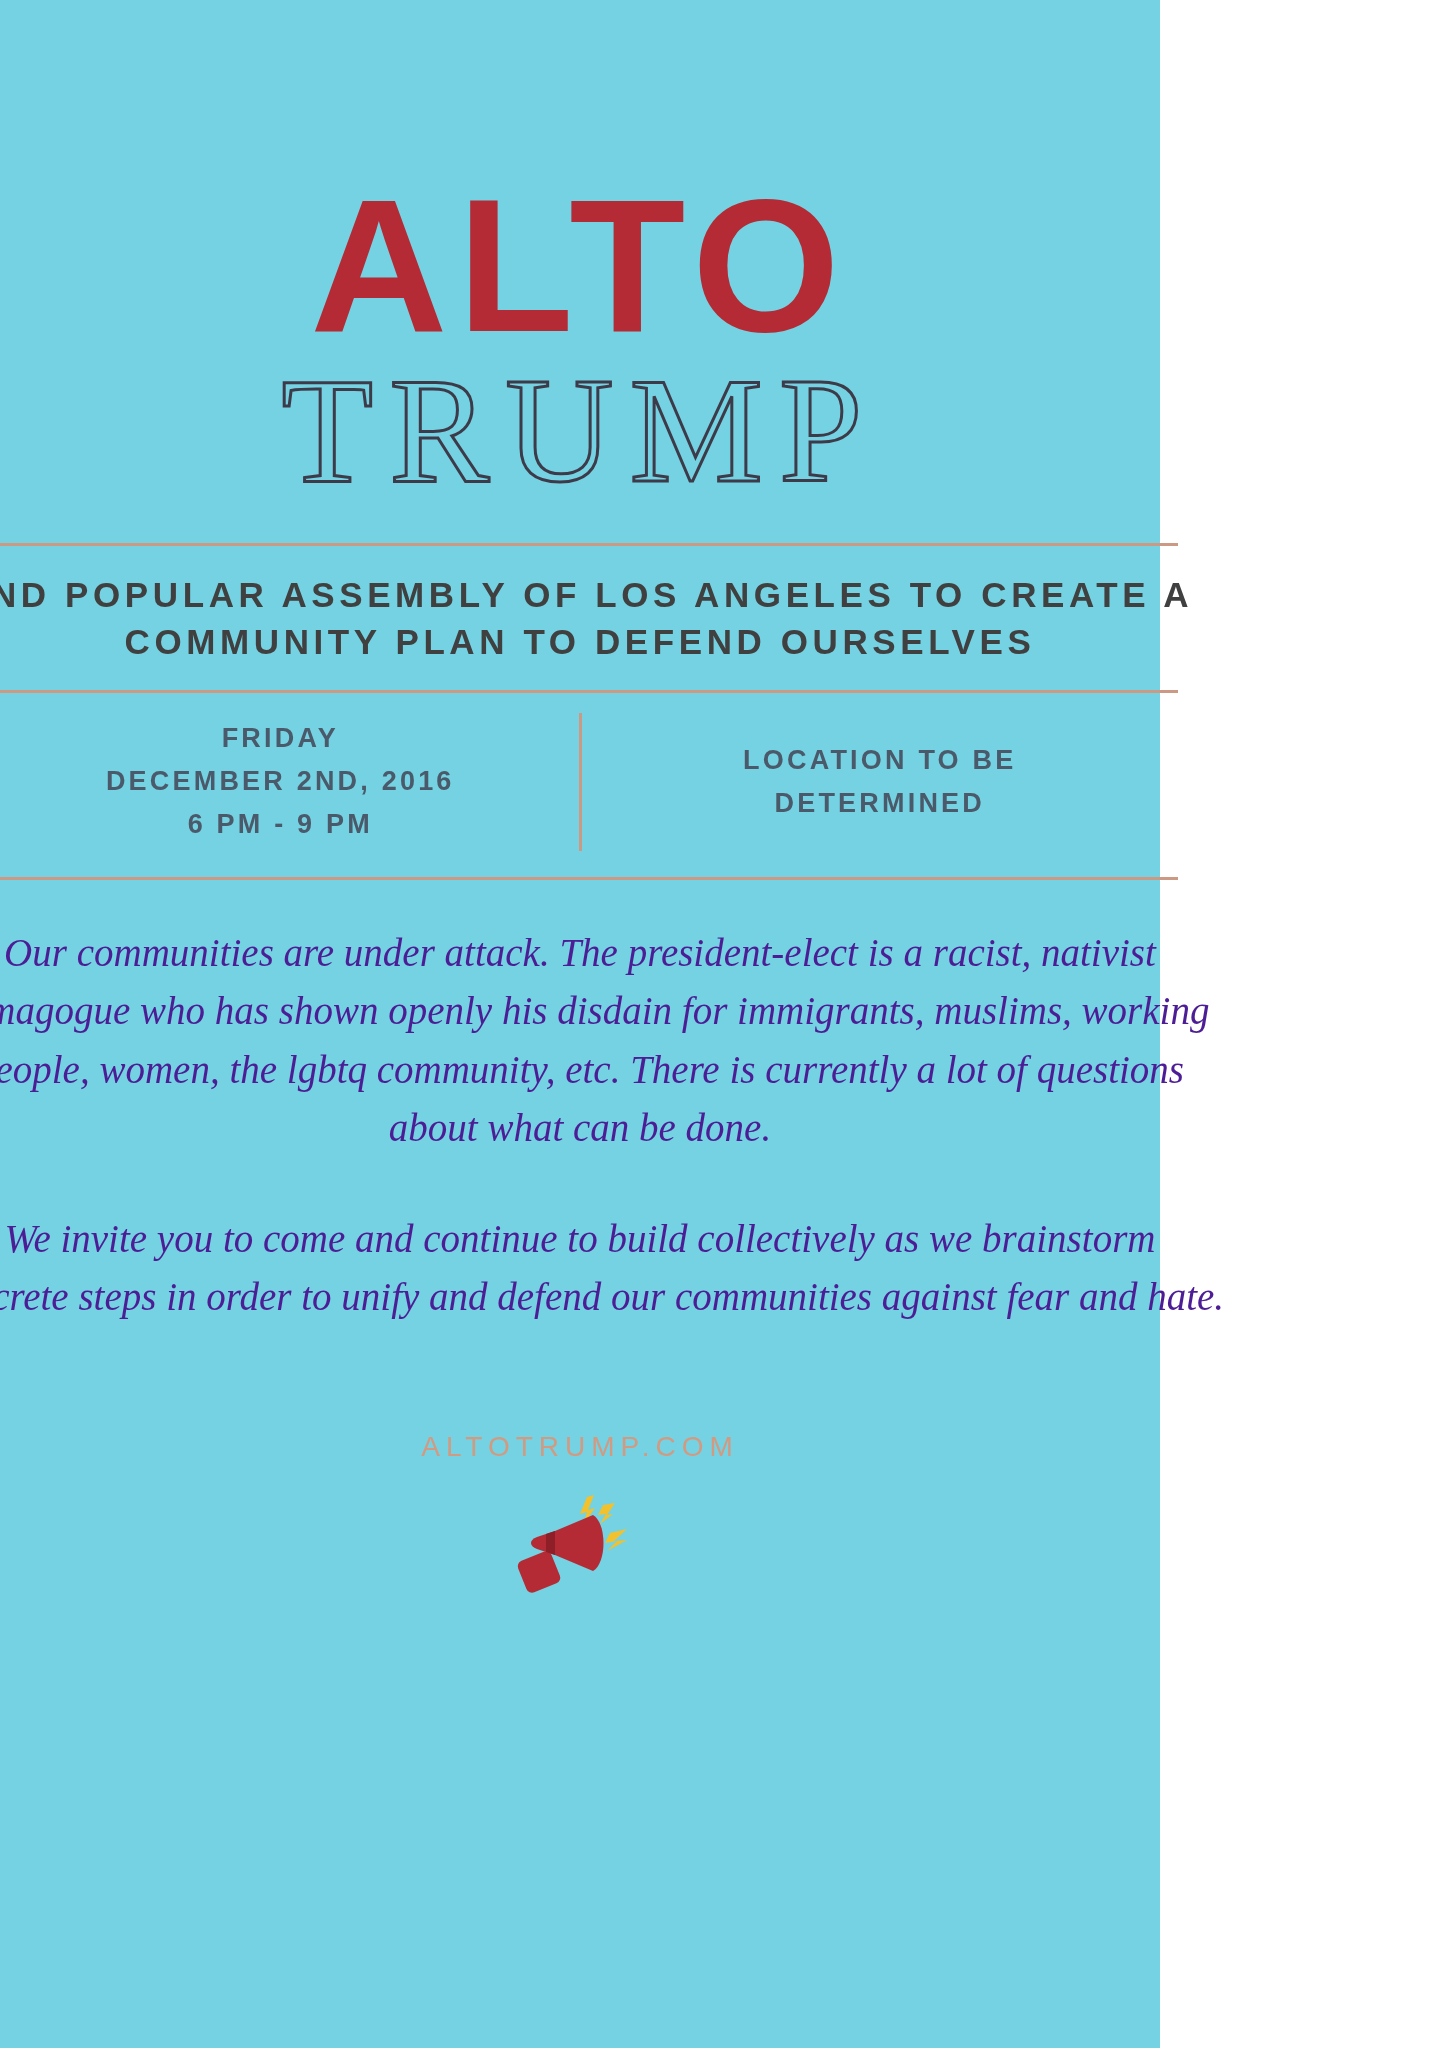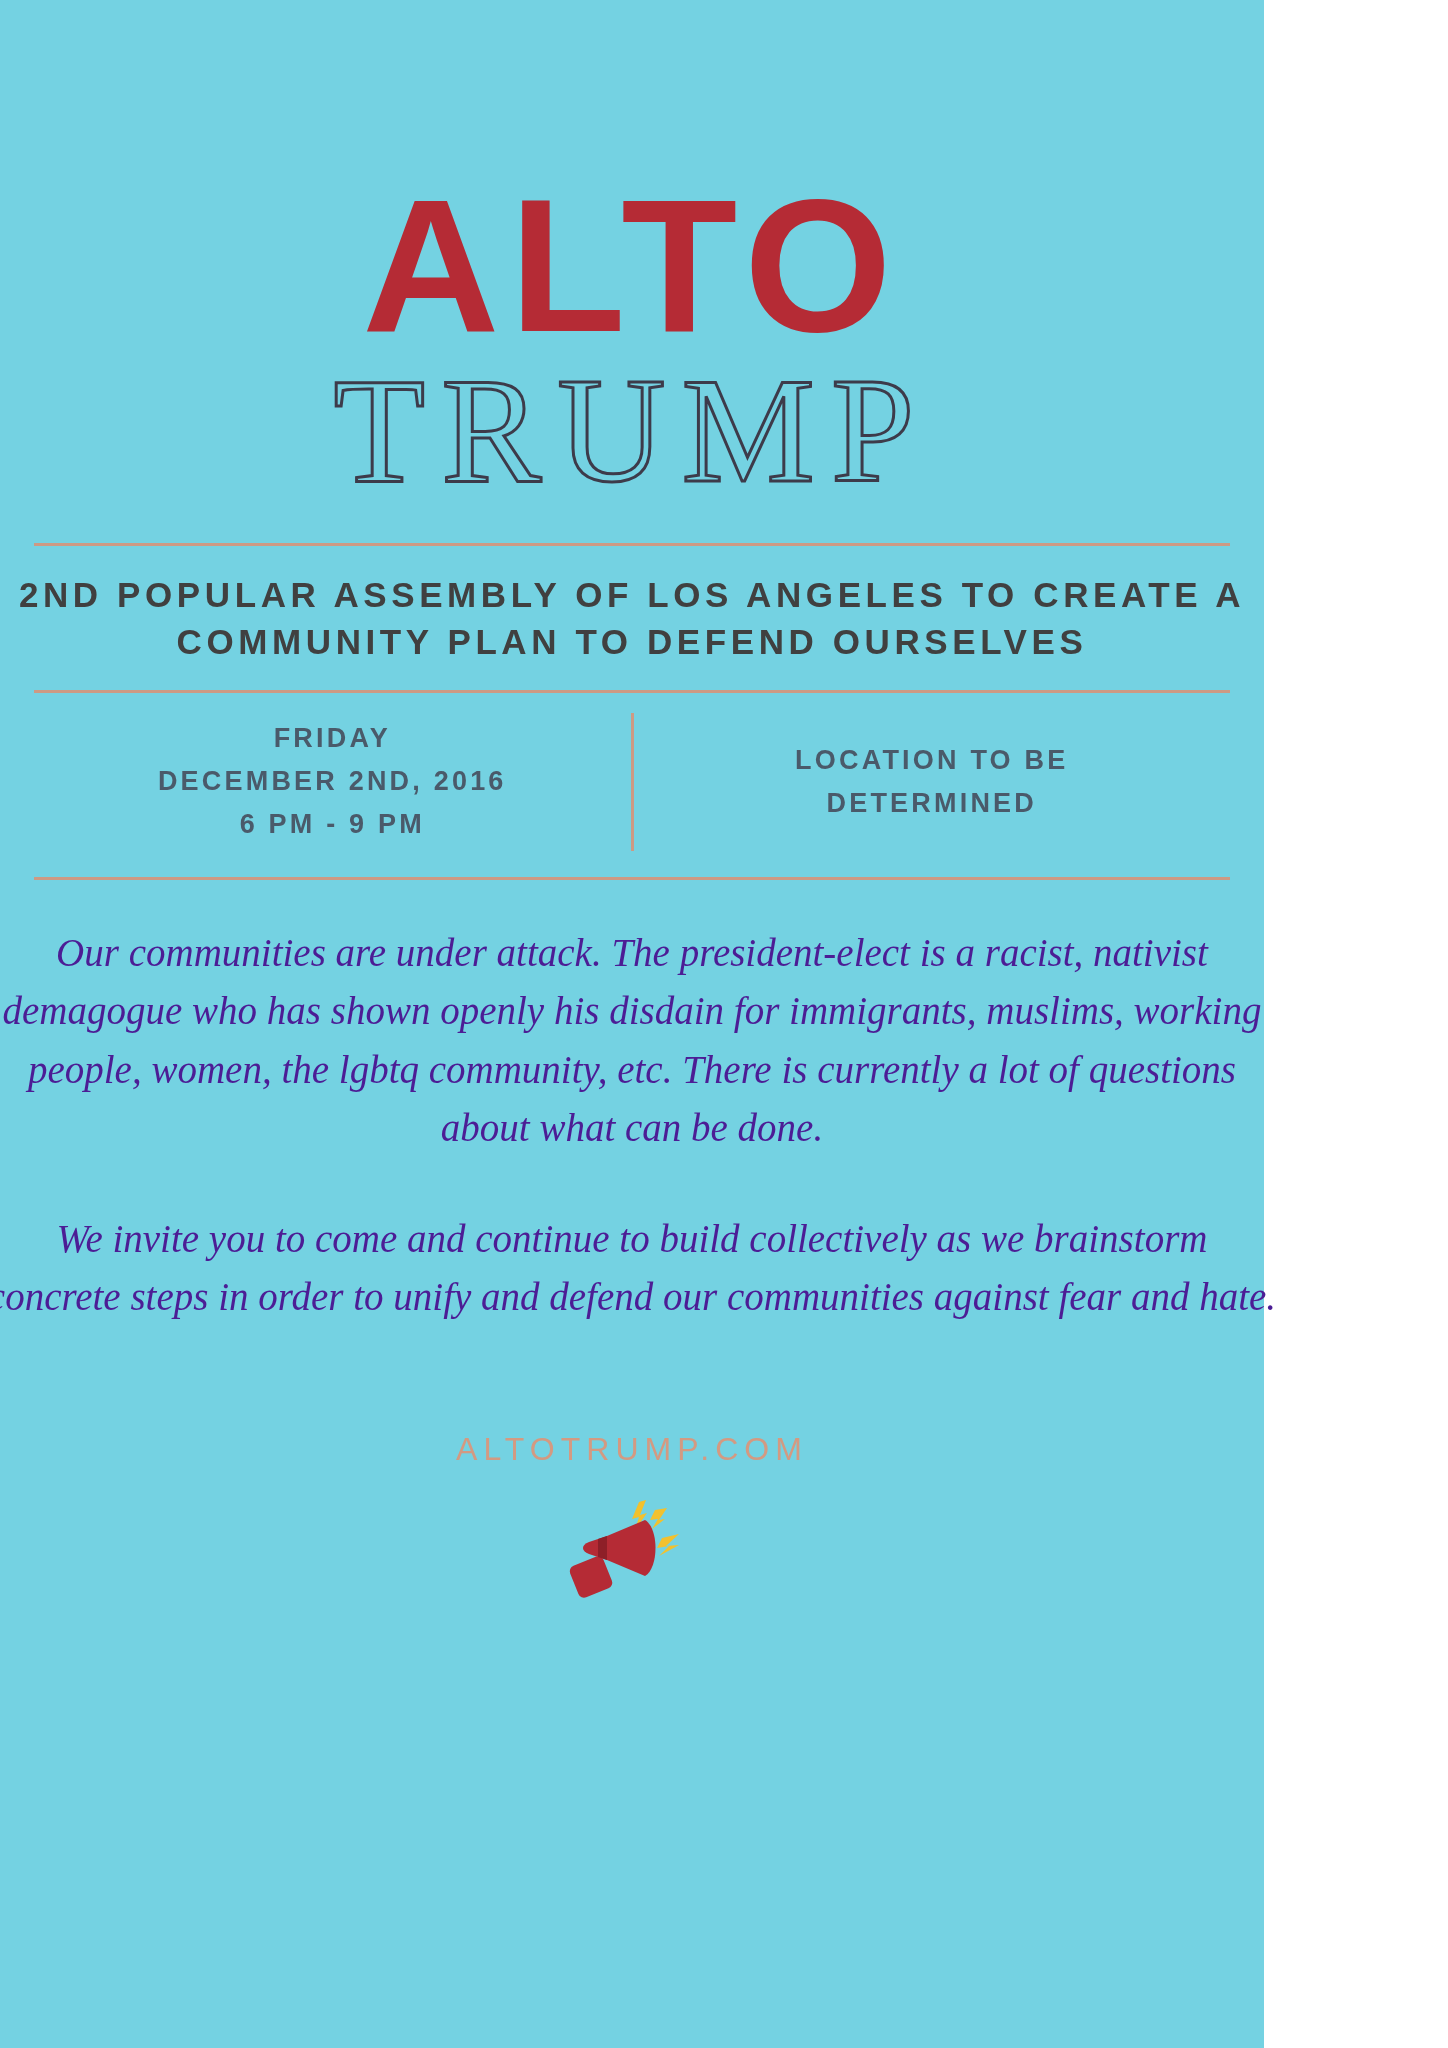--- a/index.html
+++ b/index.html
@@ -8,21 +8,21 @@
     background: #ffffff;
   }
   body {
     width: 1448px;
     height: 2048px;
     font-family: "Liberation Sans", sans-serif;
     overflow: hidden;
   }
   .poster {
     position: relative;
-    width: 1264px;
+    width: 1160px;
     height: 2048px;
     background: #74d2e2;
     box-sizing: border-box;
     display: flex;
     flex-direction: column;
     align-items: center;
   }
 
   
   .title-alto {
@@ -122,21 +122,21 @@
     line-height: 1.5;
     color: #4c1d95;
     margin: 0 auto;
     max-width: 1290px;
   }
   .body-par + .body-par { margin-top: 52px; }
 
   
   .website {
     margin-top: 104px;
-    font-size: 32px;
+    font-size: 28px;
     font-weight: normal;
     letter-spacing: 6px;
     color: #d39a82;
     text-transform: uppercase;
   }
 
   
   .megaphone {
     margin-top: 30px;
     width: 130px;

